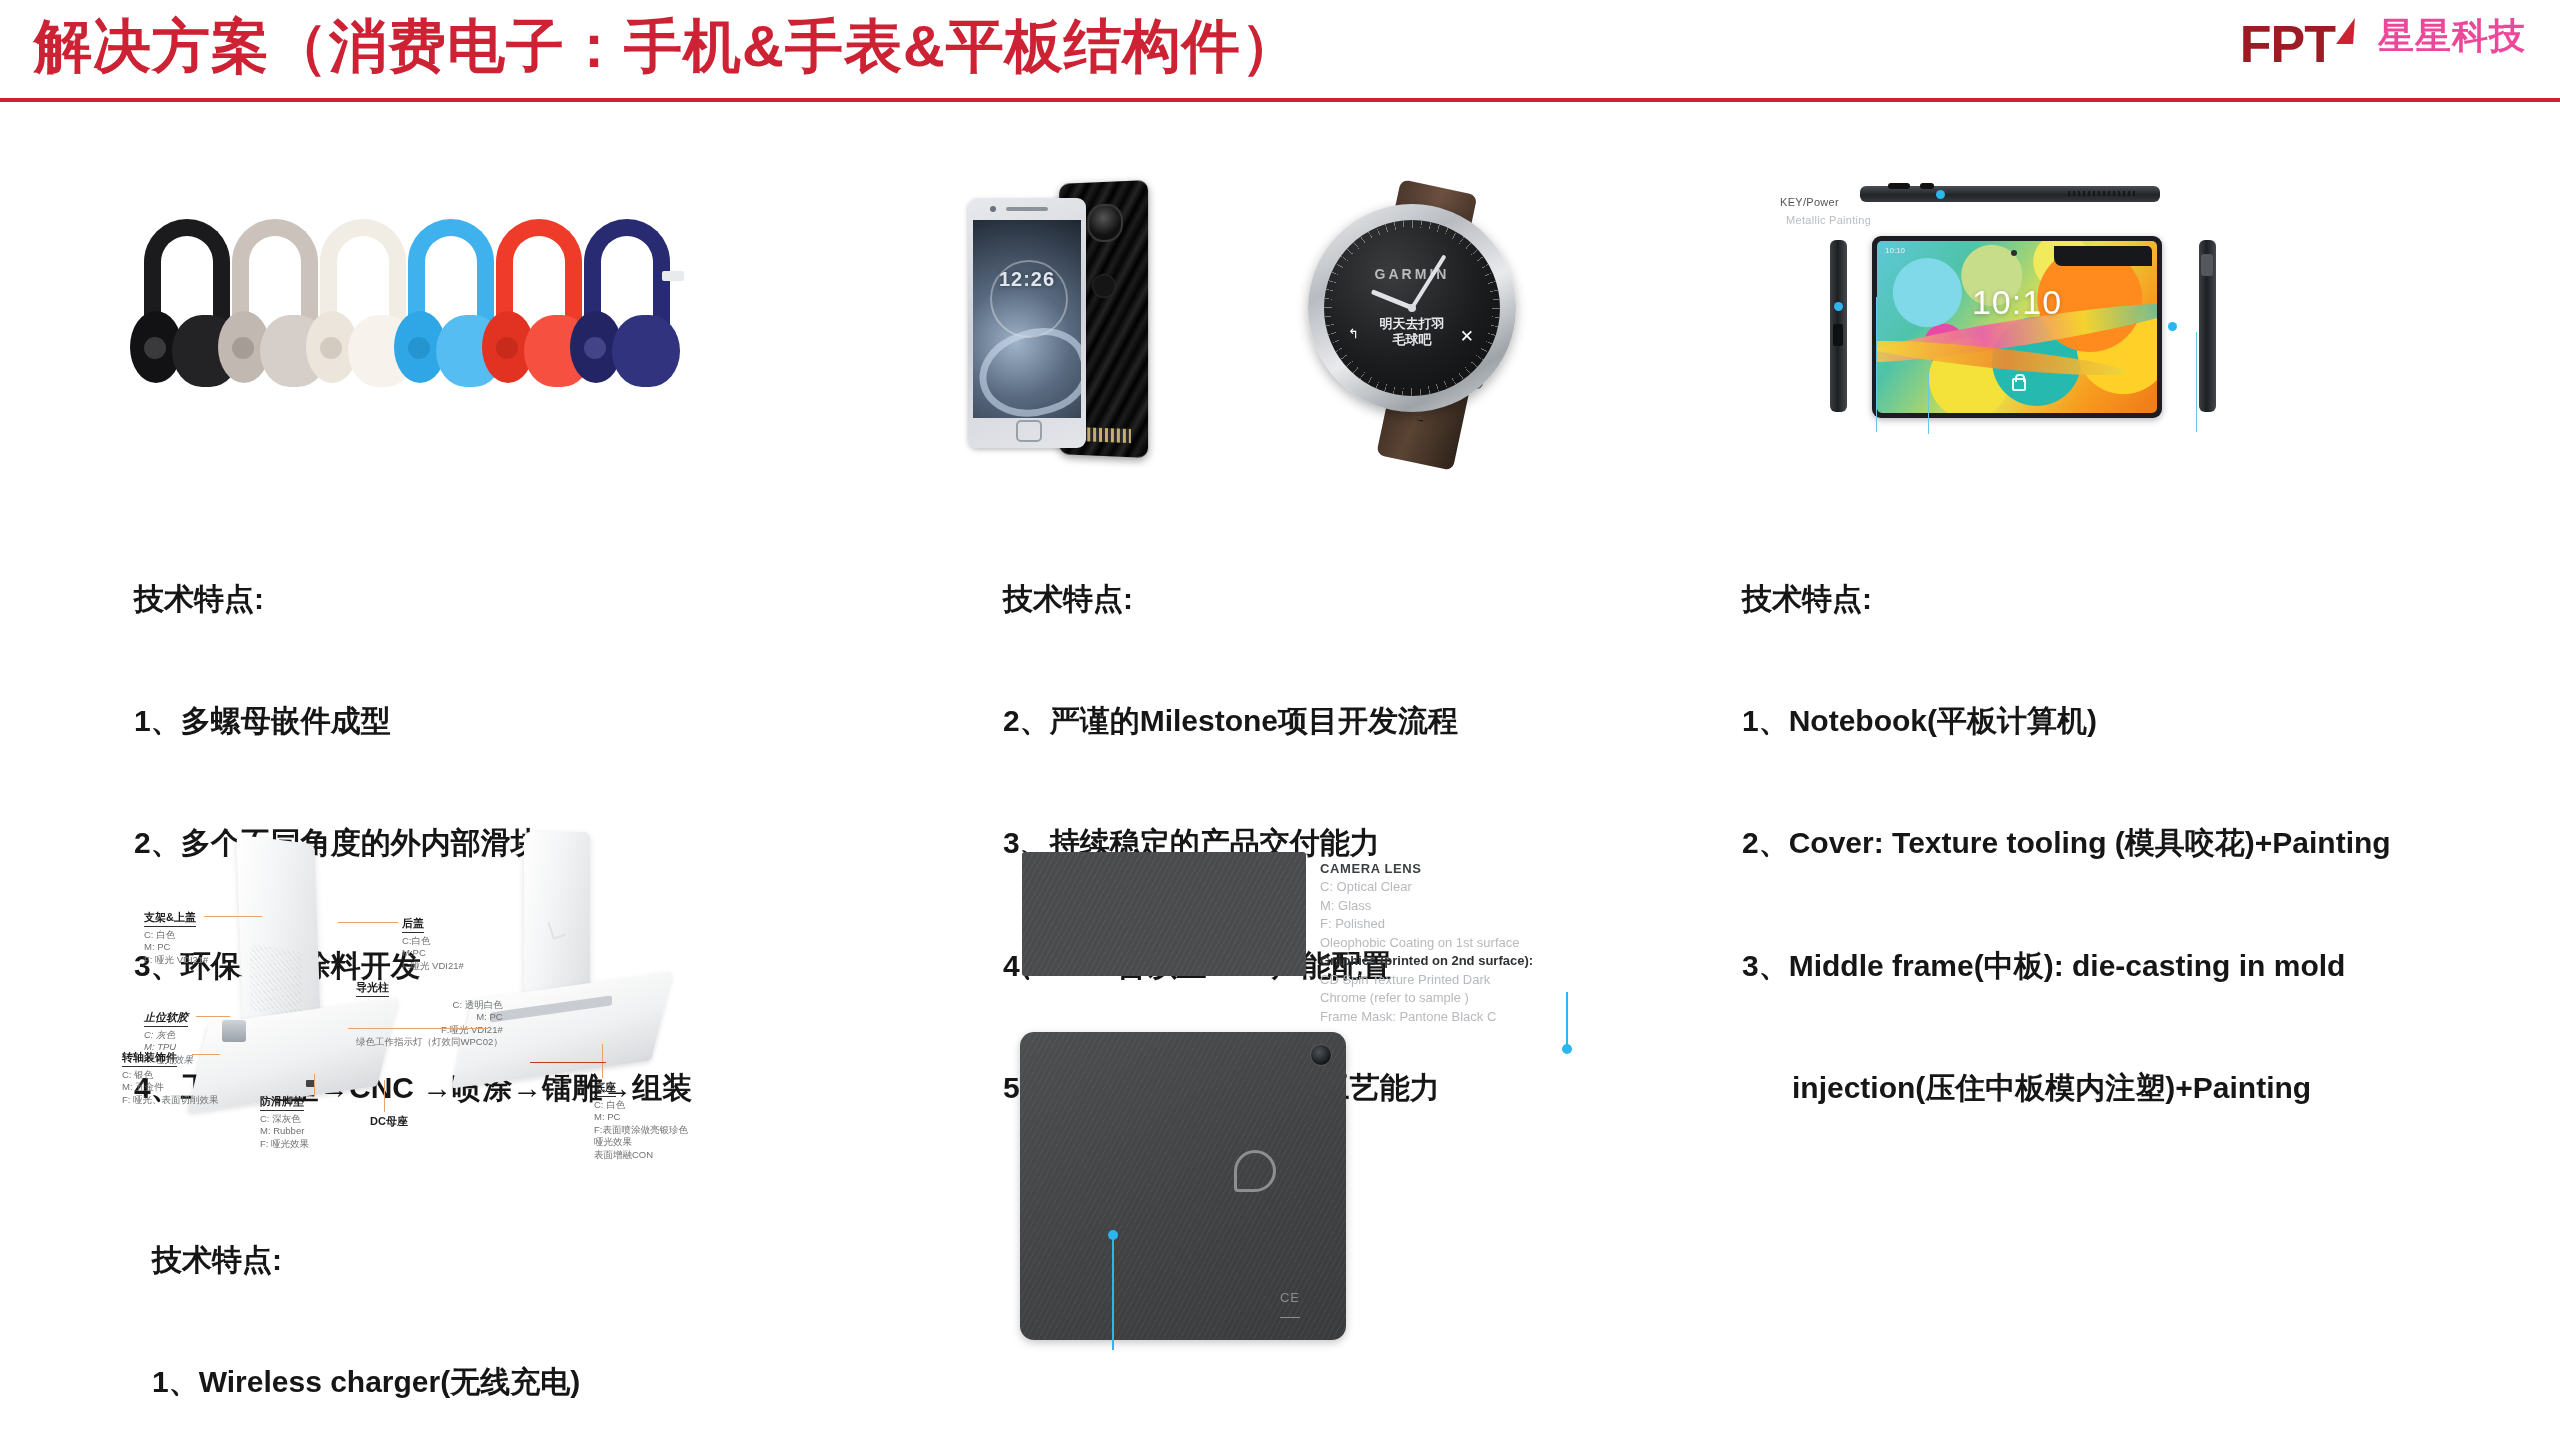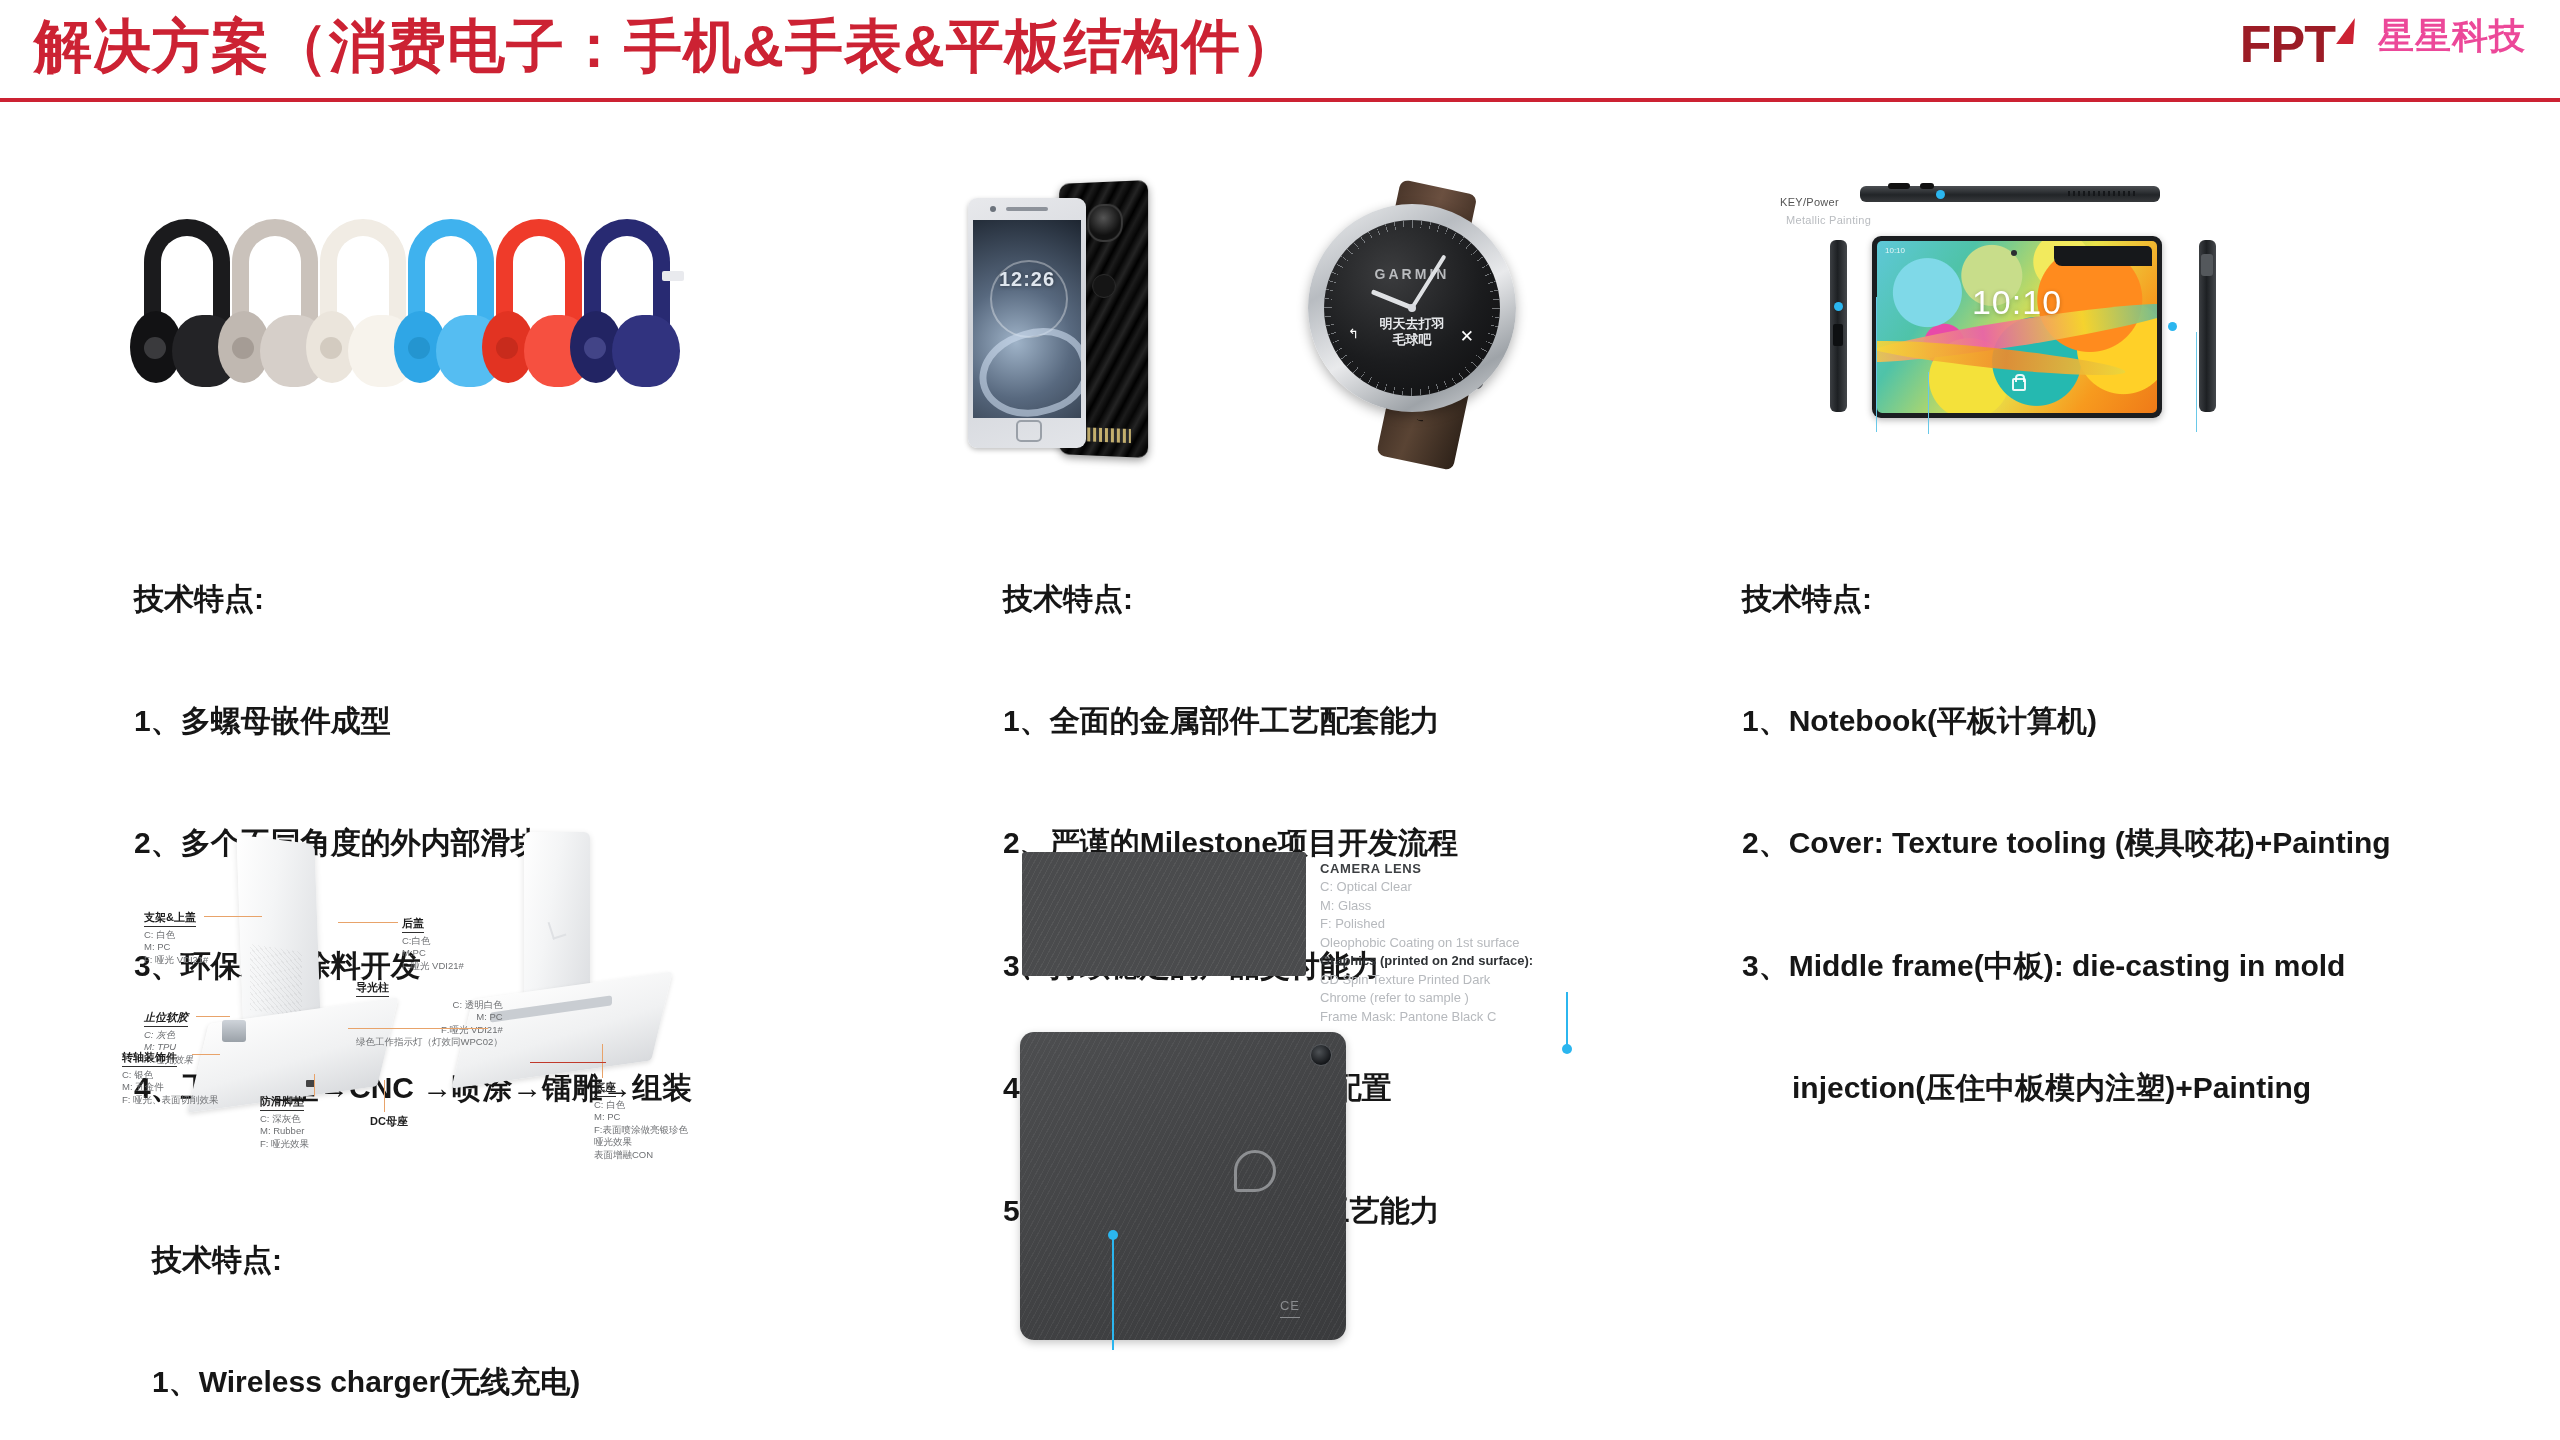--- a/index.html
+++ b/index.html
@@ -518,21 +518,21 @@
     border: 3px solid #8d8f92;
     border-radius: 50% 50% 50% 4px;
   }
   .alc-ce {
     position: absolute;
     right: 46px; bottom: 22px;
     color: #8a8c8f;
     font-size: 13px;
     letter-spacing: 1px;
     border-bottom: 1px solid #8a8c8f;
-    padding-bottom: 4px;
+    padding-bottom: 12px;
   }
   .alc-cam {
     position: absolute;
     right: 14px; top: 12px;
     width: 20px; height: 20px;
     border-radius: 50%;
     background: radial-gradient(circle at 40% 35%, #4e5256 0%, #15171a 70%);
     border: 1px solid #56595d;
   }
   .alc-dot {
@@ -654,21 +654,20 @@
         </div>
         <div class="watch-arrow">↰</div>
         <div class="watch-x">✕</div>
       </div>
     </div>
   </div>
 </div>
 
 <div class="feature-block" id="block-phonewatch">
   <span class="fb-head">技术特点:</span>
-  <span class="fb-line">1、全面的金属部件工艺配套能力</span>
   <span class="fb-line">2、严谨的Milestone项目开发流程</span>
   <span class="fb-line">3、持续稳定的产品交付能力</span>
   <span class="fb-line">4、2500台以上CNC产能配置</span>
   <span class="fb-line">5、具有自主产权的核心工艺能力</span>
 </div>
 
 <div id="panel-tablet-img">
   <div class="tab-anno" style="left:12px; top:24px;">KEY/Power</div>
   <div class="tab-anno dim" style="left:18px; top:42px;">Metallic Painting</div>
 

